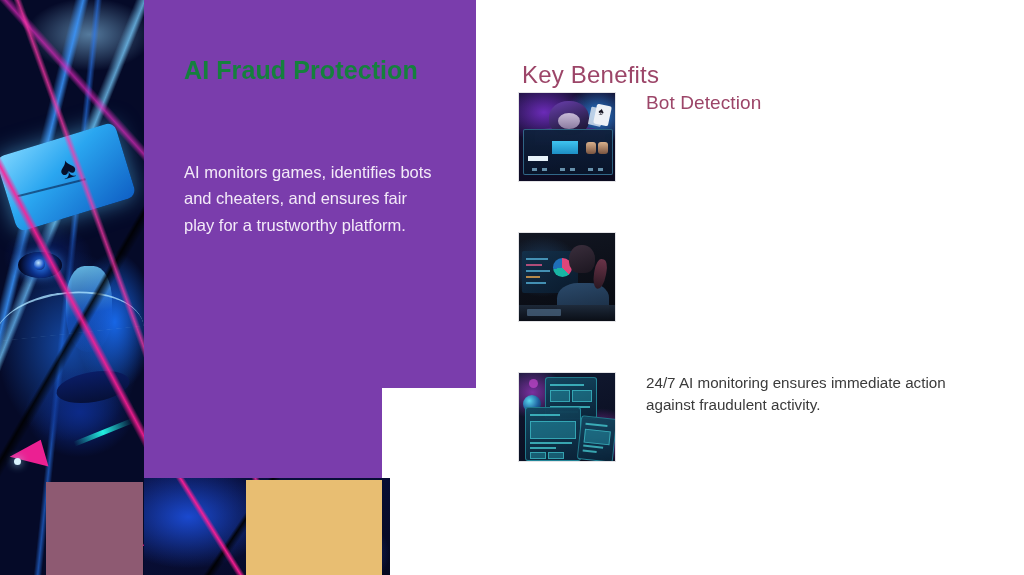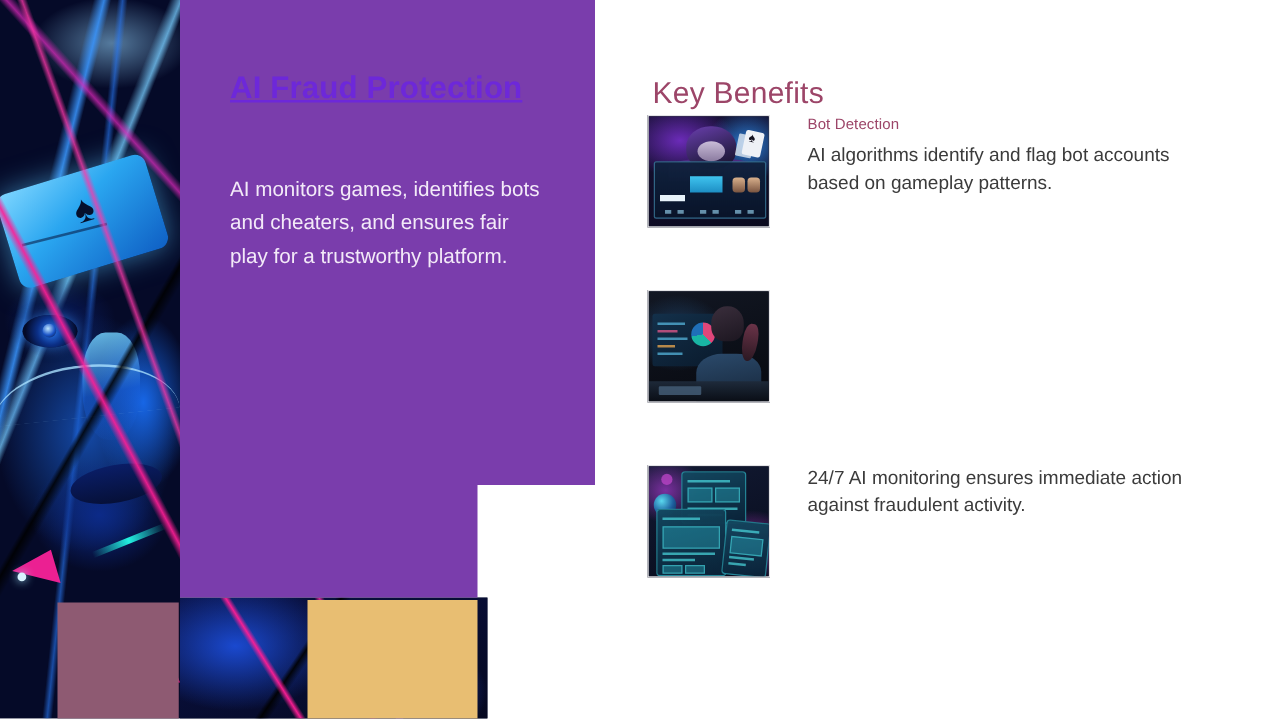--- a/index.html
+++ b/index.html
@@ -246,31 +246,30 @@
     width: 238px;
     height: 90px;
     background: #7A3DAC;
   }
 
   .slide-title {
     position: absolute;
     left: 184px;
     top: 38px;
     width: 270px;
-    color: #6d28d9;
+    color: #15803d;
     font-size: 25px;
     font-weight: bold;
     line-height: 1.22;
     letter-spacing: .1px;
-    text-decoration: underline;
   }
   .slide-body {
     position: absolute;
     left: 184px;
-    top: 122px;
+    top: 142px;
     width: 250px;
     color: #F3EAF8;
     font-size: 16.5px;
     line-height: 1.62;
   }
 
   
   .block-mauve {
     position: absolute;
     left: 46px;
@@ -326,21 +325,21 @@
     border: 1px solid #e3e3e6;
     box-sizing: border-box;
     background: #0b0f22;
   }
   .benefit-text {
     margin-left: 30px;
     width: 330px;
   }
   .benefit-heading {
     color: #9C4568;
-    font-size: 12px;
+    font-size: 19px;
     line-height: 1.2;
     margin-bottom: 8px;
     letter-spacing: .1px;
   }
   .benefit-desc {
     color: #3B3B3B;
     font-size: 15.2px;
     line-height: 1.42;
   }
 
@@ -572,21 +571,20 @@
             <span class="tick" style="left:8px"></span>
             <span class="tick" style="left:18px"></span>
             <span class="tick" style="left:36px"></span>
             <span class="tick" style="left:46px"></span>
             <span class="tick" style="left:64px"></span>
             <span class="tick" style="left:74px"></span>
           </div>
         </div>
         <div class="benefit-text">
           <div class="benefit-heading">Bot Detection</div>
-          <div class="benefit-desc">AI algorithms identify and flag bot accounts based on gameplay patterns.</div>
         </div>
       </div>
 
       <div class="benefit">
         <div class="benefit-thumb">
           <div class="th2-bg"></div>
           <div class="th2-monitor">
             <span class="donut"></span>
             <span class="ln a"></span>
             <span class="ln b"></span>

